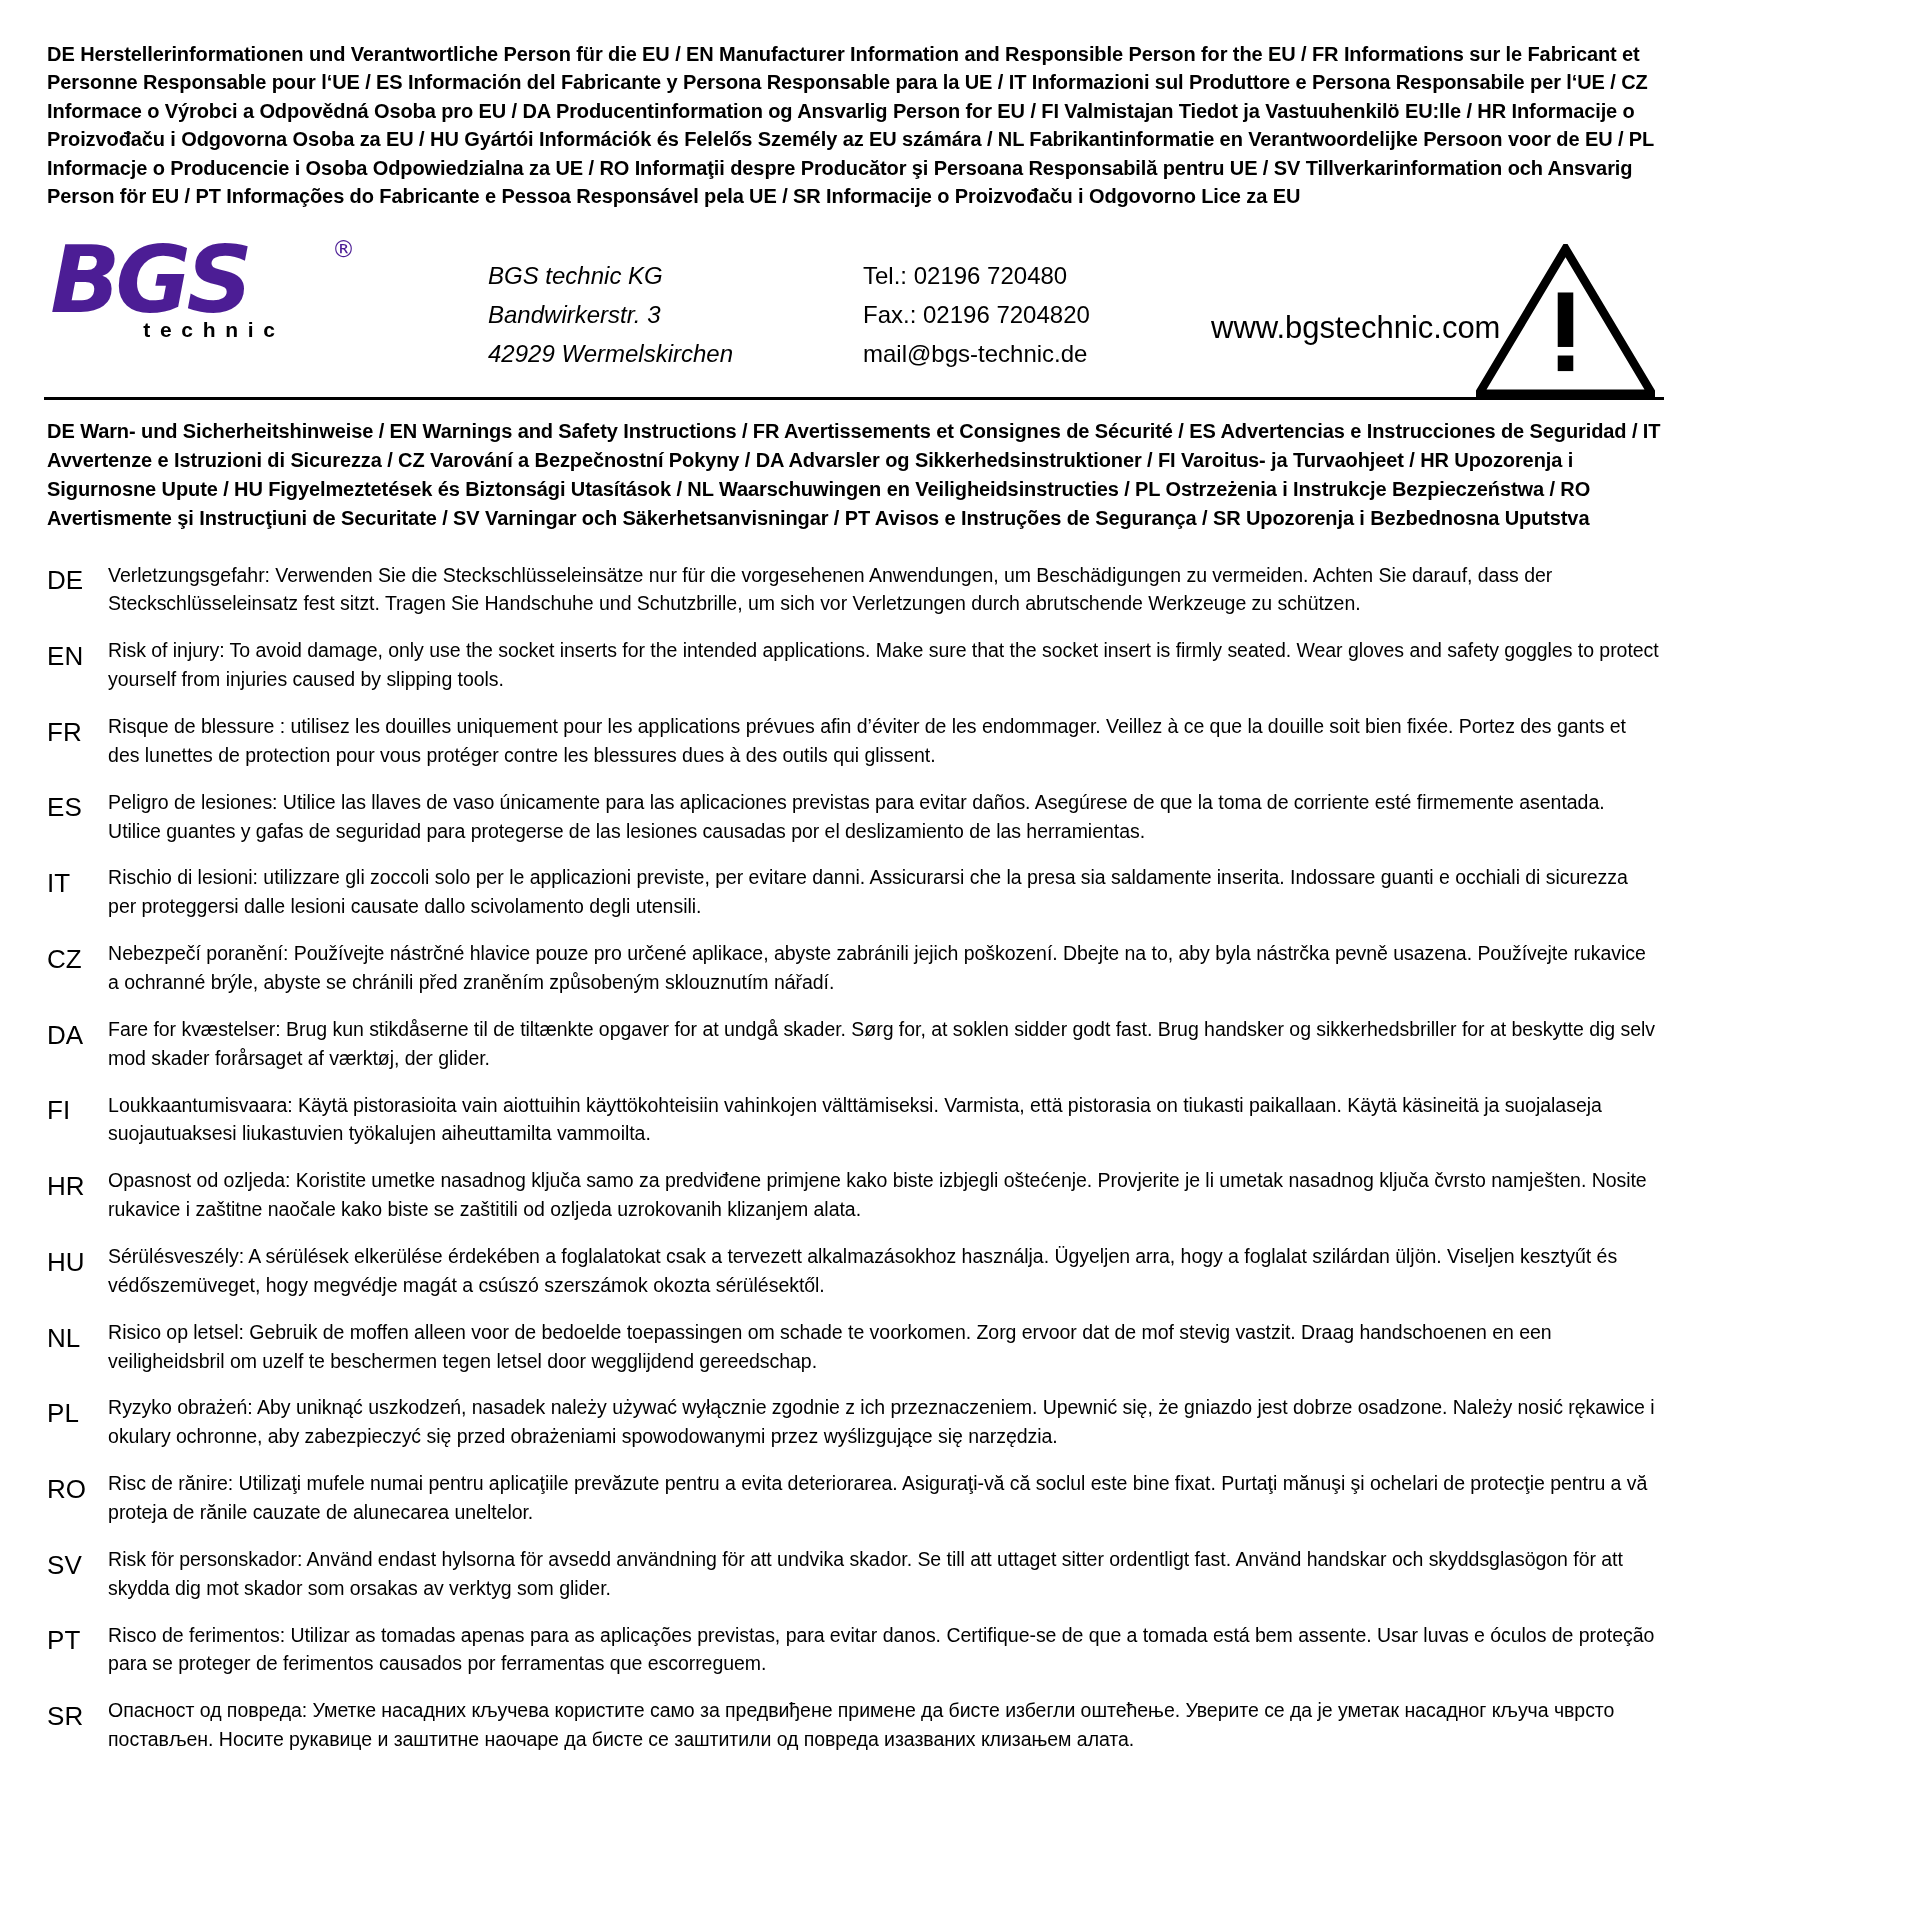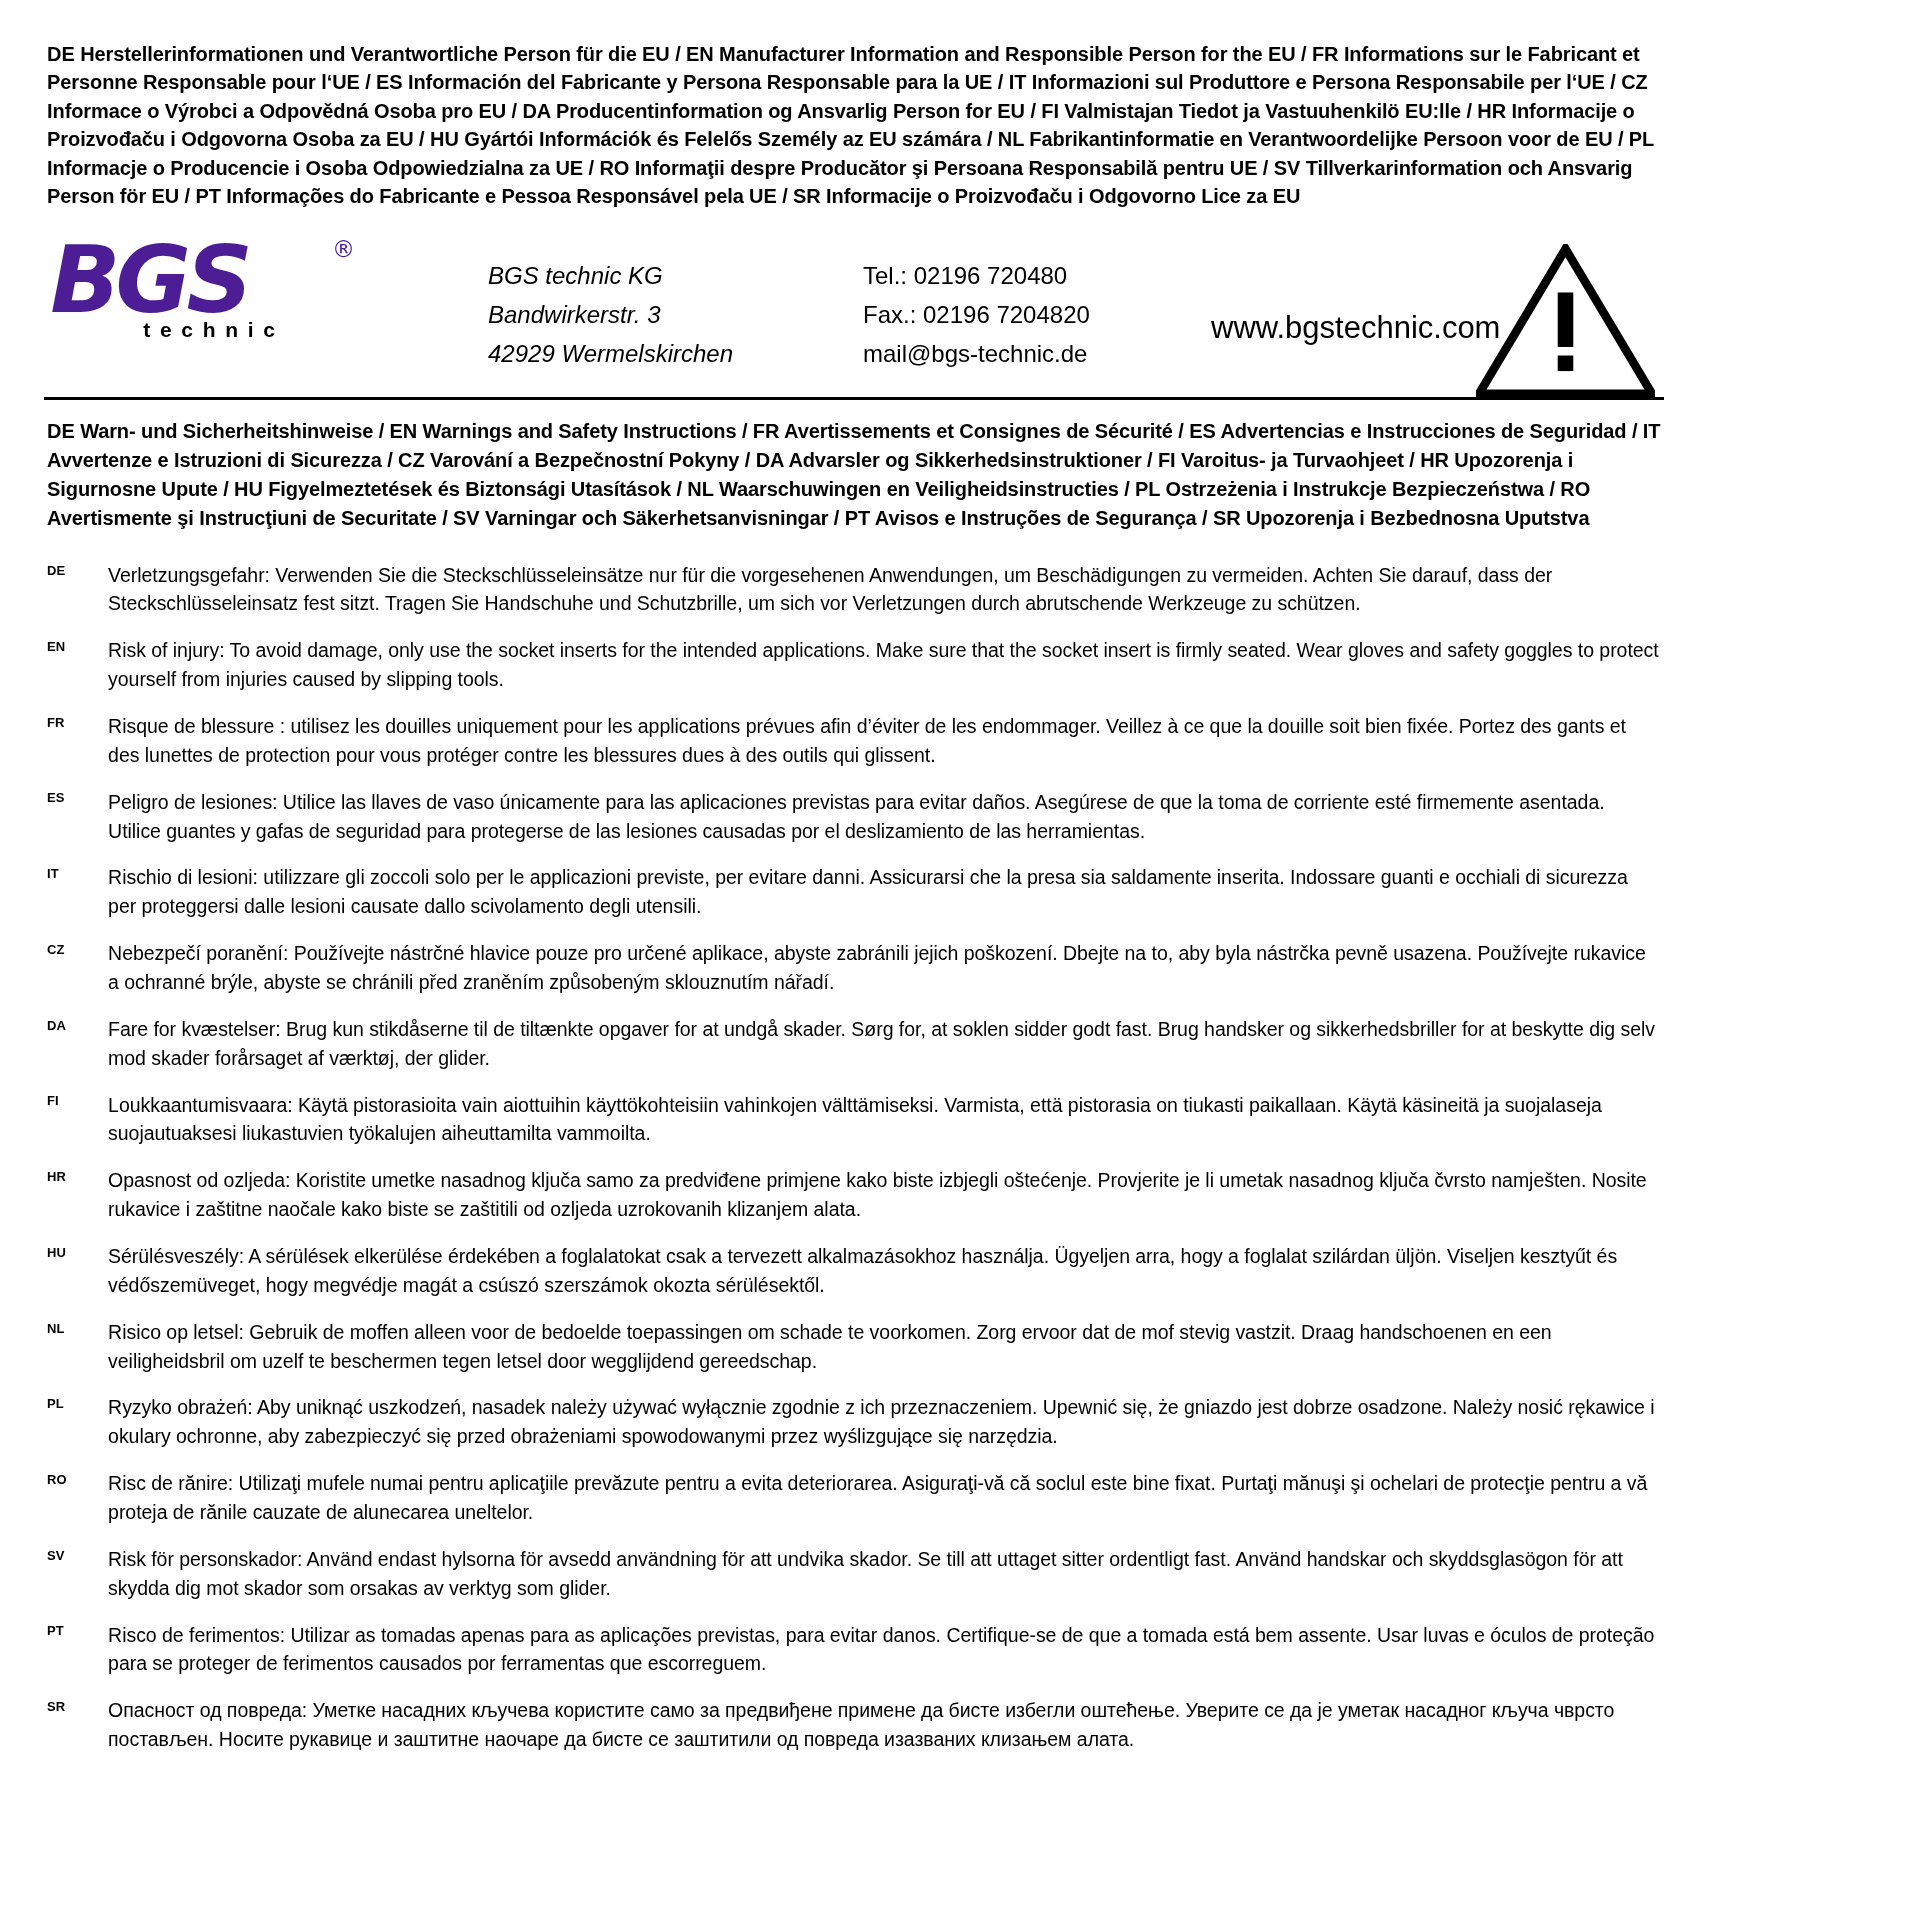--- a/index.html
+++ b/index.html
@@ -113,22 +113,22 @@
   .rows {
     padding: 0 3.1px;
   }
   .row {
     display: flex;
     align-items: flex-start;
     margin-bottom: 18px;
   }
   .code {
     flex: 0 0 61px;
-    font-size: 13px;
-    font-weight: bold;
+    font-size: 26px;
+    font-weight: normal;
     line-height: 1.5;
     padding-top: 0.8px;
   }
   .text {
     flex: 1 1 auto;
     font-size: 19.5px;
     line-height: 1.48;
     letter-spacing: -0.04px;
   }
 </style>

